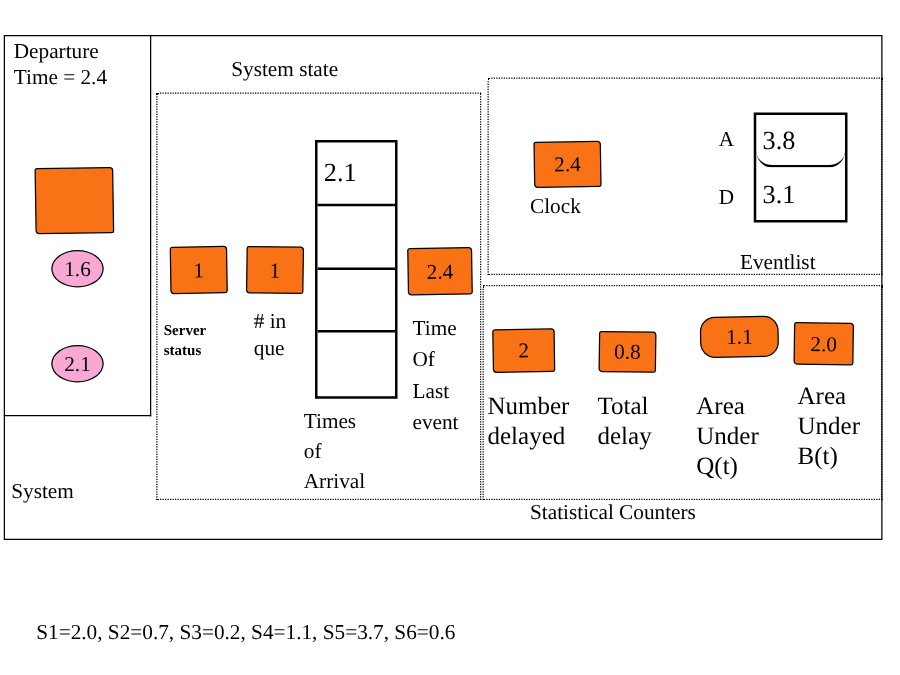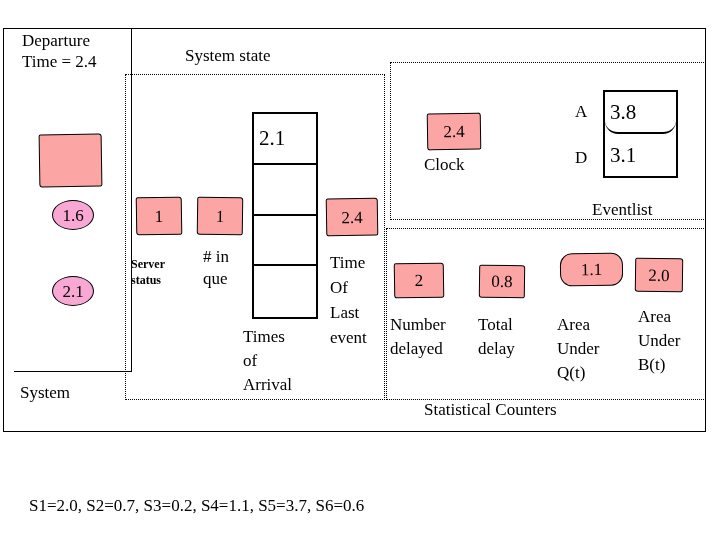--- a/index.html
+++ b/index.html
@@ -24,40 +24,40 @@
   .outer-frame {
     position: absolute;
     left: 3px; top: 28px;
     width: 703px; height: 404px;
     border: 1px solid #000;
     box-sizing: border-box;
   }
   
   .left-panel {
     position: absolute;
-    left: 14px; top: 28px;
-    width: 118px; height: 344px;
+    left: 3px; top: 28px;
+    width: 118px; height: 305px;
     border-right: 1px solid #000;
     border-bottom: 1px solid #000;
     box-sizing: border-box;
   }
   .dep-title {
     position: absolute;
     left: 8px; top: 2px;
     width: 112px;
     font-size: 17px;
     line-height: 21px;
     letter-spacing: 0px;
   }
   
   .hbox {
     position: absolute;
     box-sizing: border-box;
     border: 1.4px solid #000;
-    background: #fca5a5;
+    background: #f97316;
     text-align: center;
     font-size: 17px;
     line-height: 1;
     display: flex;
     align-items: center;
     justify-content: center;
     border-radius: 2px 3px 2px 3px;
     font-family: Liberation Serif, serif;
   }
   .hbox.tilt  { transform: rotate(-0.9deg); }
@@ -196,21 +196,21 @@
     font-size: 17px;
     text-align: center;
   }
   
   .stat-box-1 { left: 394px; top: 263px; width: 50px; height: 35px; }
   .stat-box-2 { left: 479px; top: 265px; width: 46px; height: 33px; }
   .stat-box-3 { left: 560px; top: 253px; width: 63px; height: 33px; border-radius: 12px; }
   .stat-box-4 { left: 635px; top: 258px; width: 48px; height: 34px; }
   .stat-lbl {
     position: absolute;
-    font-size: 17px;
+    font-size: 20px;
     line-height: 24px;
   }
   .stat-lbl-1 { left: 390px; top: 313px; width: 84px; }
   .stat-lbl-2 { left: 478px; top: 313px; width: 56px; }
   .stat-lbl-3 { left: 557px; top: 313px; width: 62px; }
   .stat-lbl-4 { left: 638px; top: 305px; width: 62px; }
   .lbl-stat-counters {
     position: absolute;
     left: 424px; top: 400px;
     font-size: 17px;

